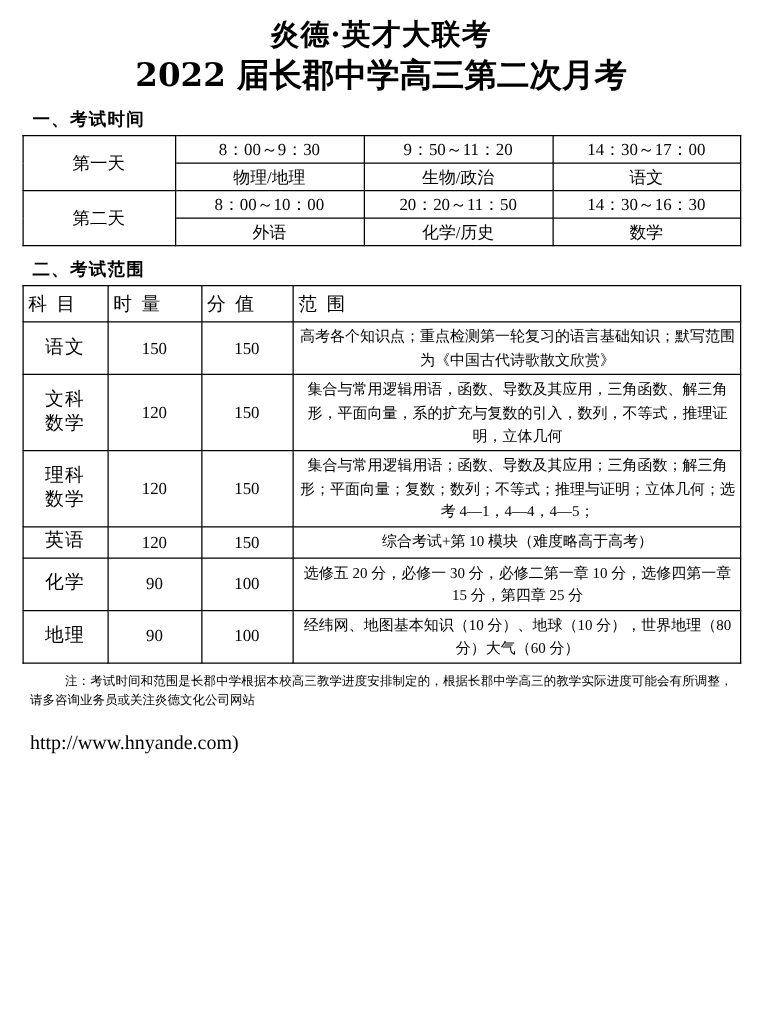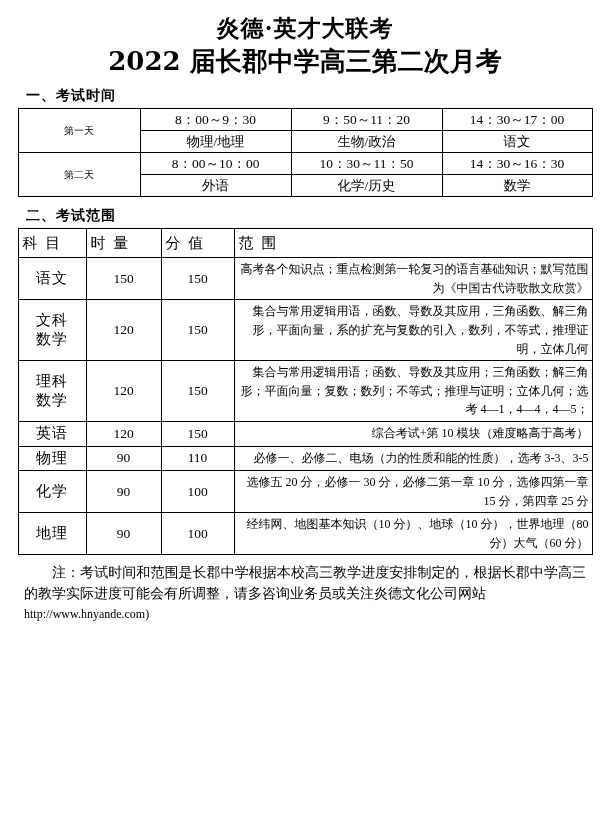--- a/index.html
+++ b/index.html
@@ -60,21 +60,21 @@
     table-layout: fixed;
   }
   table.t-time td {
     border: 1px solid #000000;
     text-align: center;
     font-size: 13.5px;
     height: 21px;
     padding: 0 2px;
   }
   table.t-time td.day {
-    font-size: 10px;
+    font-size: 14px;
     margin-left: 24px;
   }
   table.t-scope {
     margin-top: 2px;
   }
   table.t-scope td, table.t-scope th {
     border: 1px solid #000000;
     font-size: 13px;
     padding: 2px 4px;
     vertical-align: middle;
@@ -90,36 +90,36 @@
     text-align: center;
     font-size: 15px;
     letter-spacing: 1px;
     line-height: 1.3;
   }
   table.t-scope td.num {
     text-align: center;
     font-size: 13.5px;
   }
   table.t-scope td.range {
-    text-align: right;
+    text-align: center;
     font-size: 12px;
     line-height: 1.55;
     padding-left: 5px;
     padding-right: 3px;
   }
   .note {
     margin: 7px 8px 0 8px;
-    font-size: 14px;
+    font-size: 10px;
     line-height: 1.5;
     text-indent: 28px;
     text-align: justify;
   }
   .url {
-    margin: 2px 8px;
-    font-size: 12px;
+    margin: 16px 8px;
+    font-size: 16px;
     line-height: 1.4;
   }
 </style>
 </head>
 <body>
 
 <div class="page">
 
   <div class="title1">炎德·英才大联考</div>
   <div class="title2">2022 届长郡中学高三第二次月考</div>
@@ -141,21 +141,21 @@
         <td>14：30～17：00</td>
       </tr>
       <tr>
         <td>物理/地理</td>
         <td>生物/政治</td>
         <td>语文</td>
       </tr>
       <tr>
         <td class="day" rowspan="2">第二天</td>
         <td>8：00～10：00</td>
-        <td>10：30～11：50</td>
+        <td>20：20～11：50</td>
         <td>14：30～16：30</td>
       </tr>
       <tr>
         <td>外语</td>
         <td>化学/历史</td>
         <td>数学</td>
       </tr>
     </tbody>
   </table>
 
@@ -195,26 +195,20 @@
         <td class="num">150</td>
         <td class="range">集合与常用逻辑用语；函数、导数及其应用；三角函数；解三角形；平面向量；复数；数列；不等式；推理与证明；立体几何；选考 4—1，4—4，4—5；</td>
       </tr>
       <tr>
         <td class="subject">英语</td>
         <td class="num">120</td>
         <td class="num">150</td>
         <td class="range">综合考试+第 10 模块（难度略高于高考）</td>
       </tr>
       <tr>
-        <td class="subject">物理</td>
-        <td class="num">90</td>
-        <td class="num">110</td>
-        <td class="range">必修一、必修二、电场（力的性质和能的性质），选考 3-3、3-5</td>
-      </tr>
-      <tr>
         <td class="subject">化学</td>
         <td class="num">90</td>
         <td class="num">100</td>
         <td class="range">选修五 20 分，必修一 30 分，必修二第一章 10 分，选修四第一章 15 分，第四章 25 分</td>
       </tr>
       <tr>
         <td class="subject">地理</td>
         <td class="num">90</td>
         <td class="num">100</td>
         <td class="range">经纬网、地图基本知识（10 分）、地球（10 分），世界地理（80 分）大气（60 分）</td>

